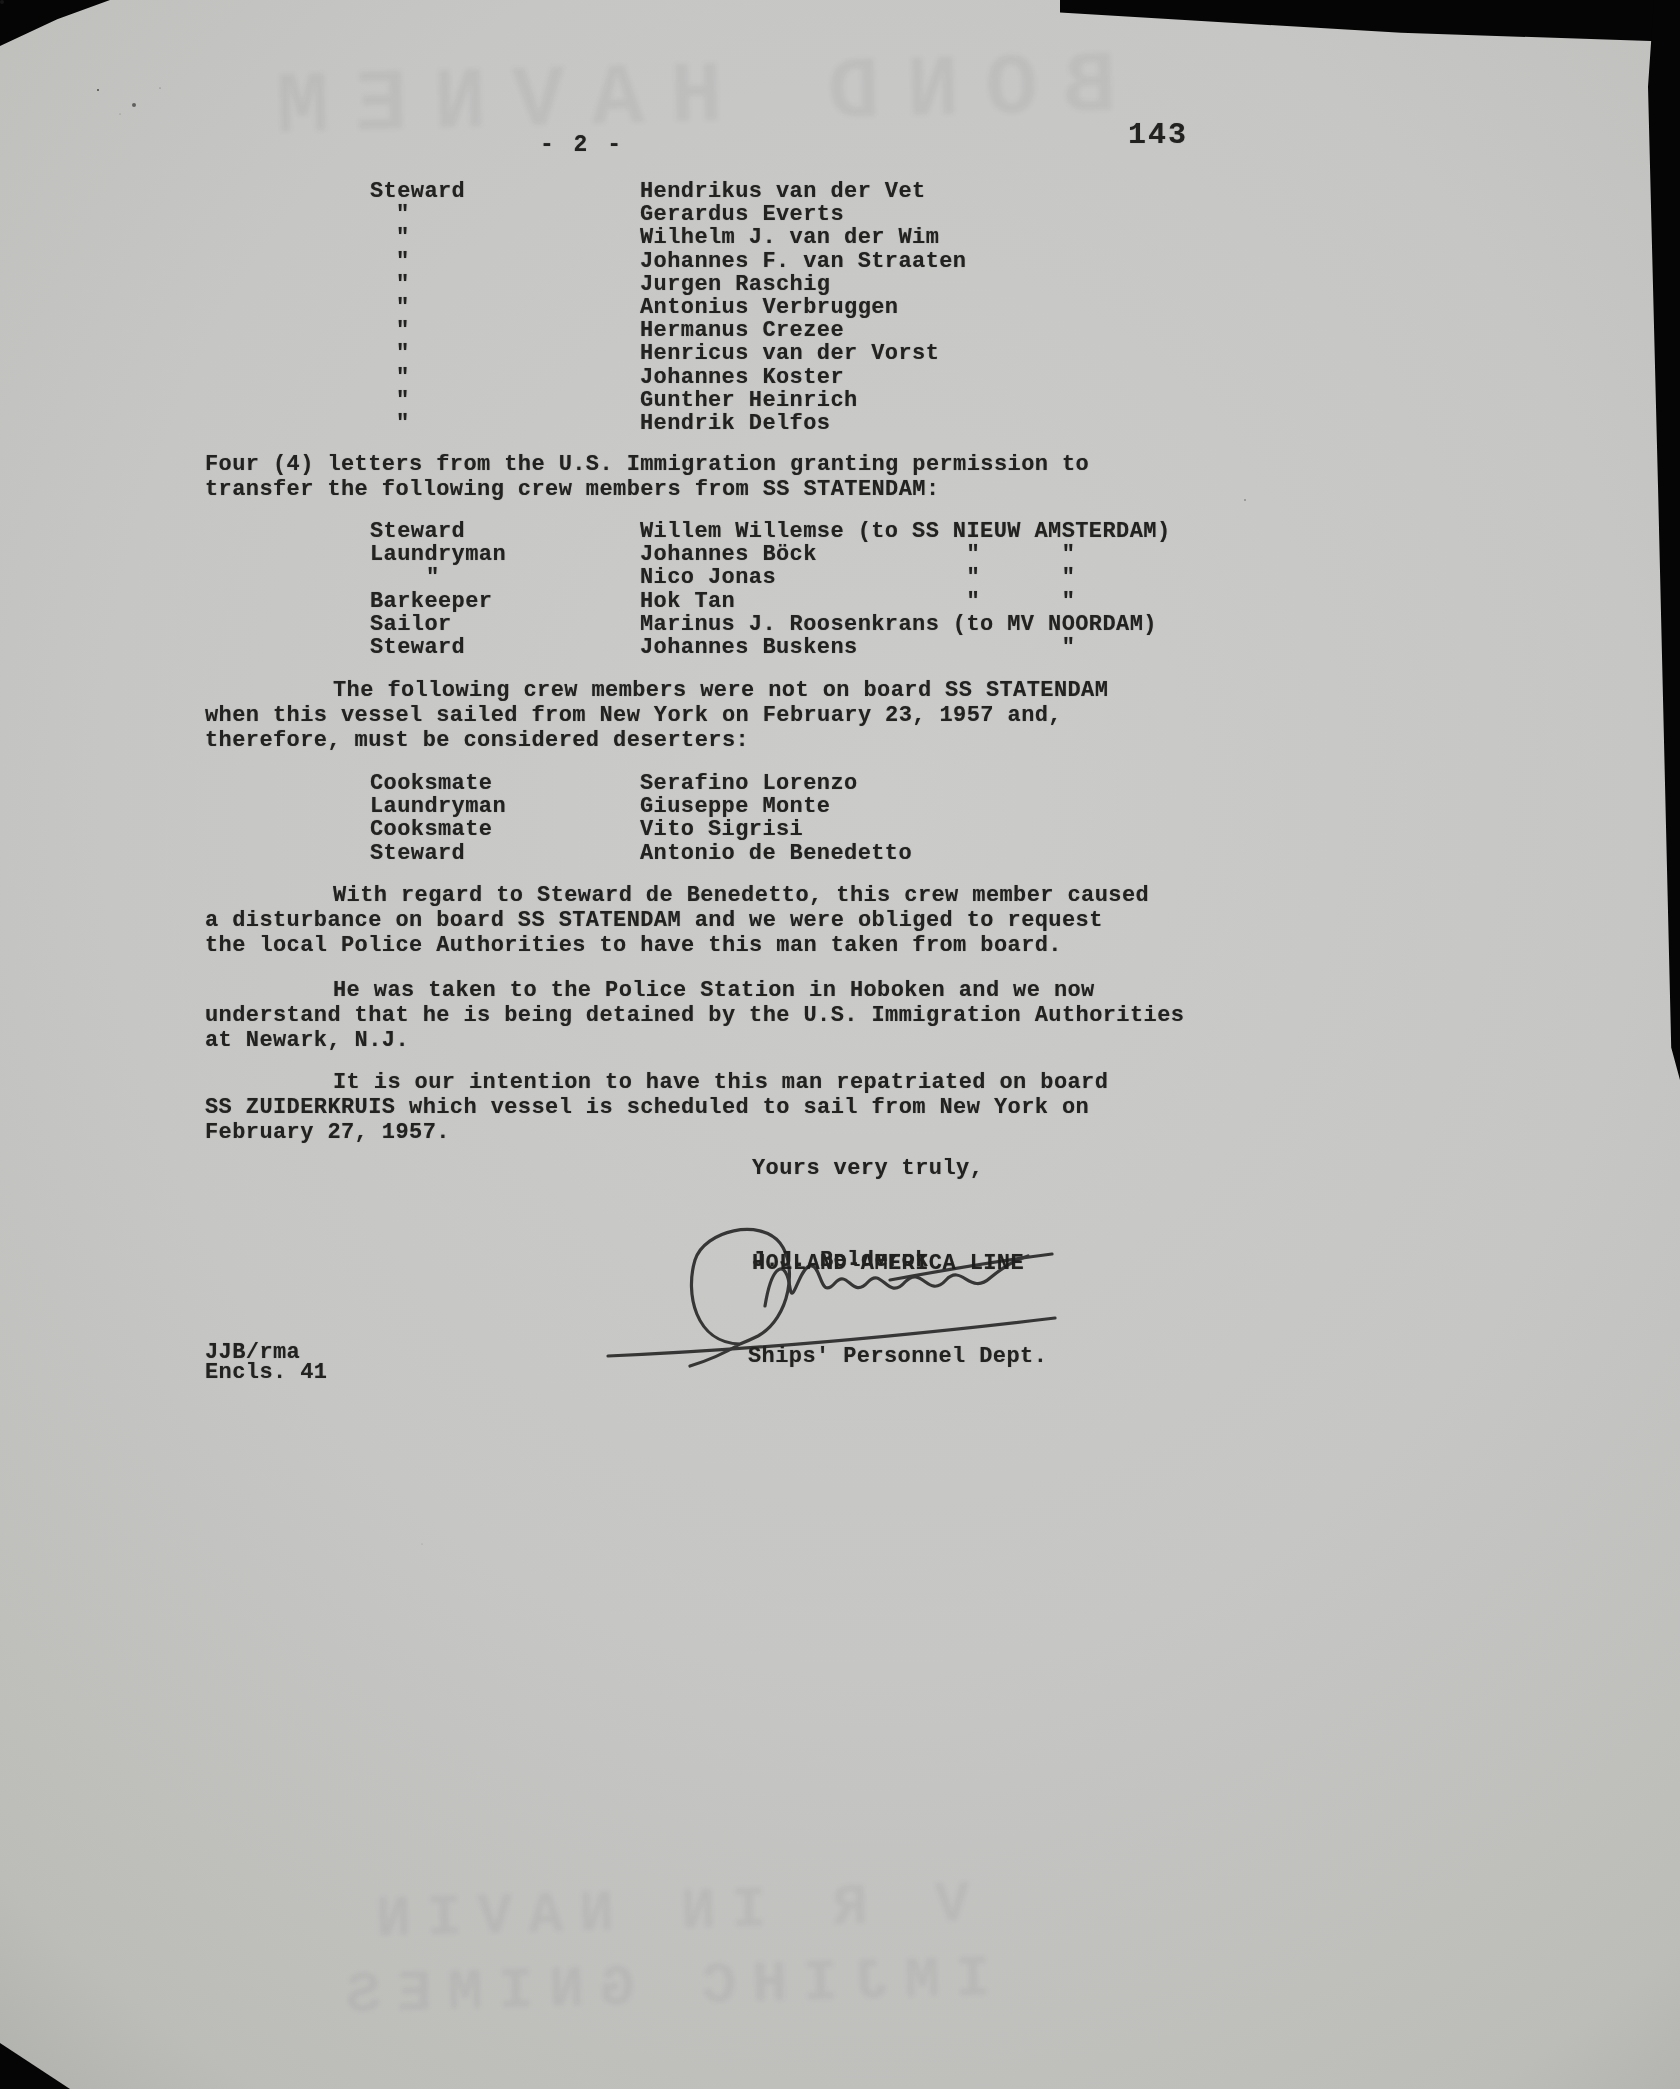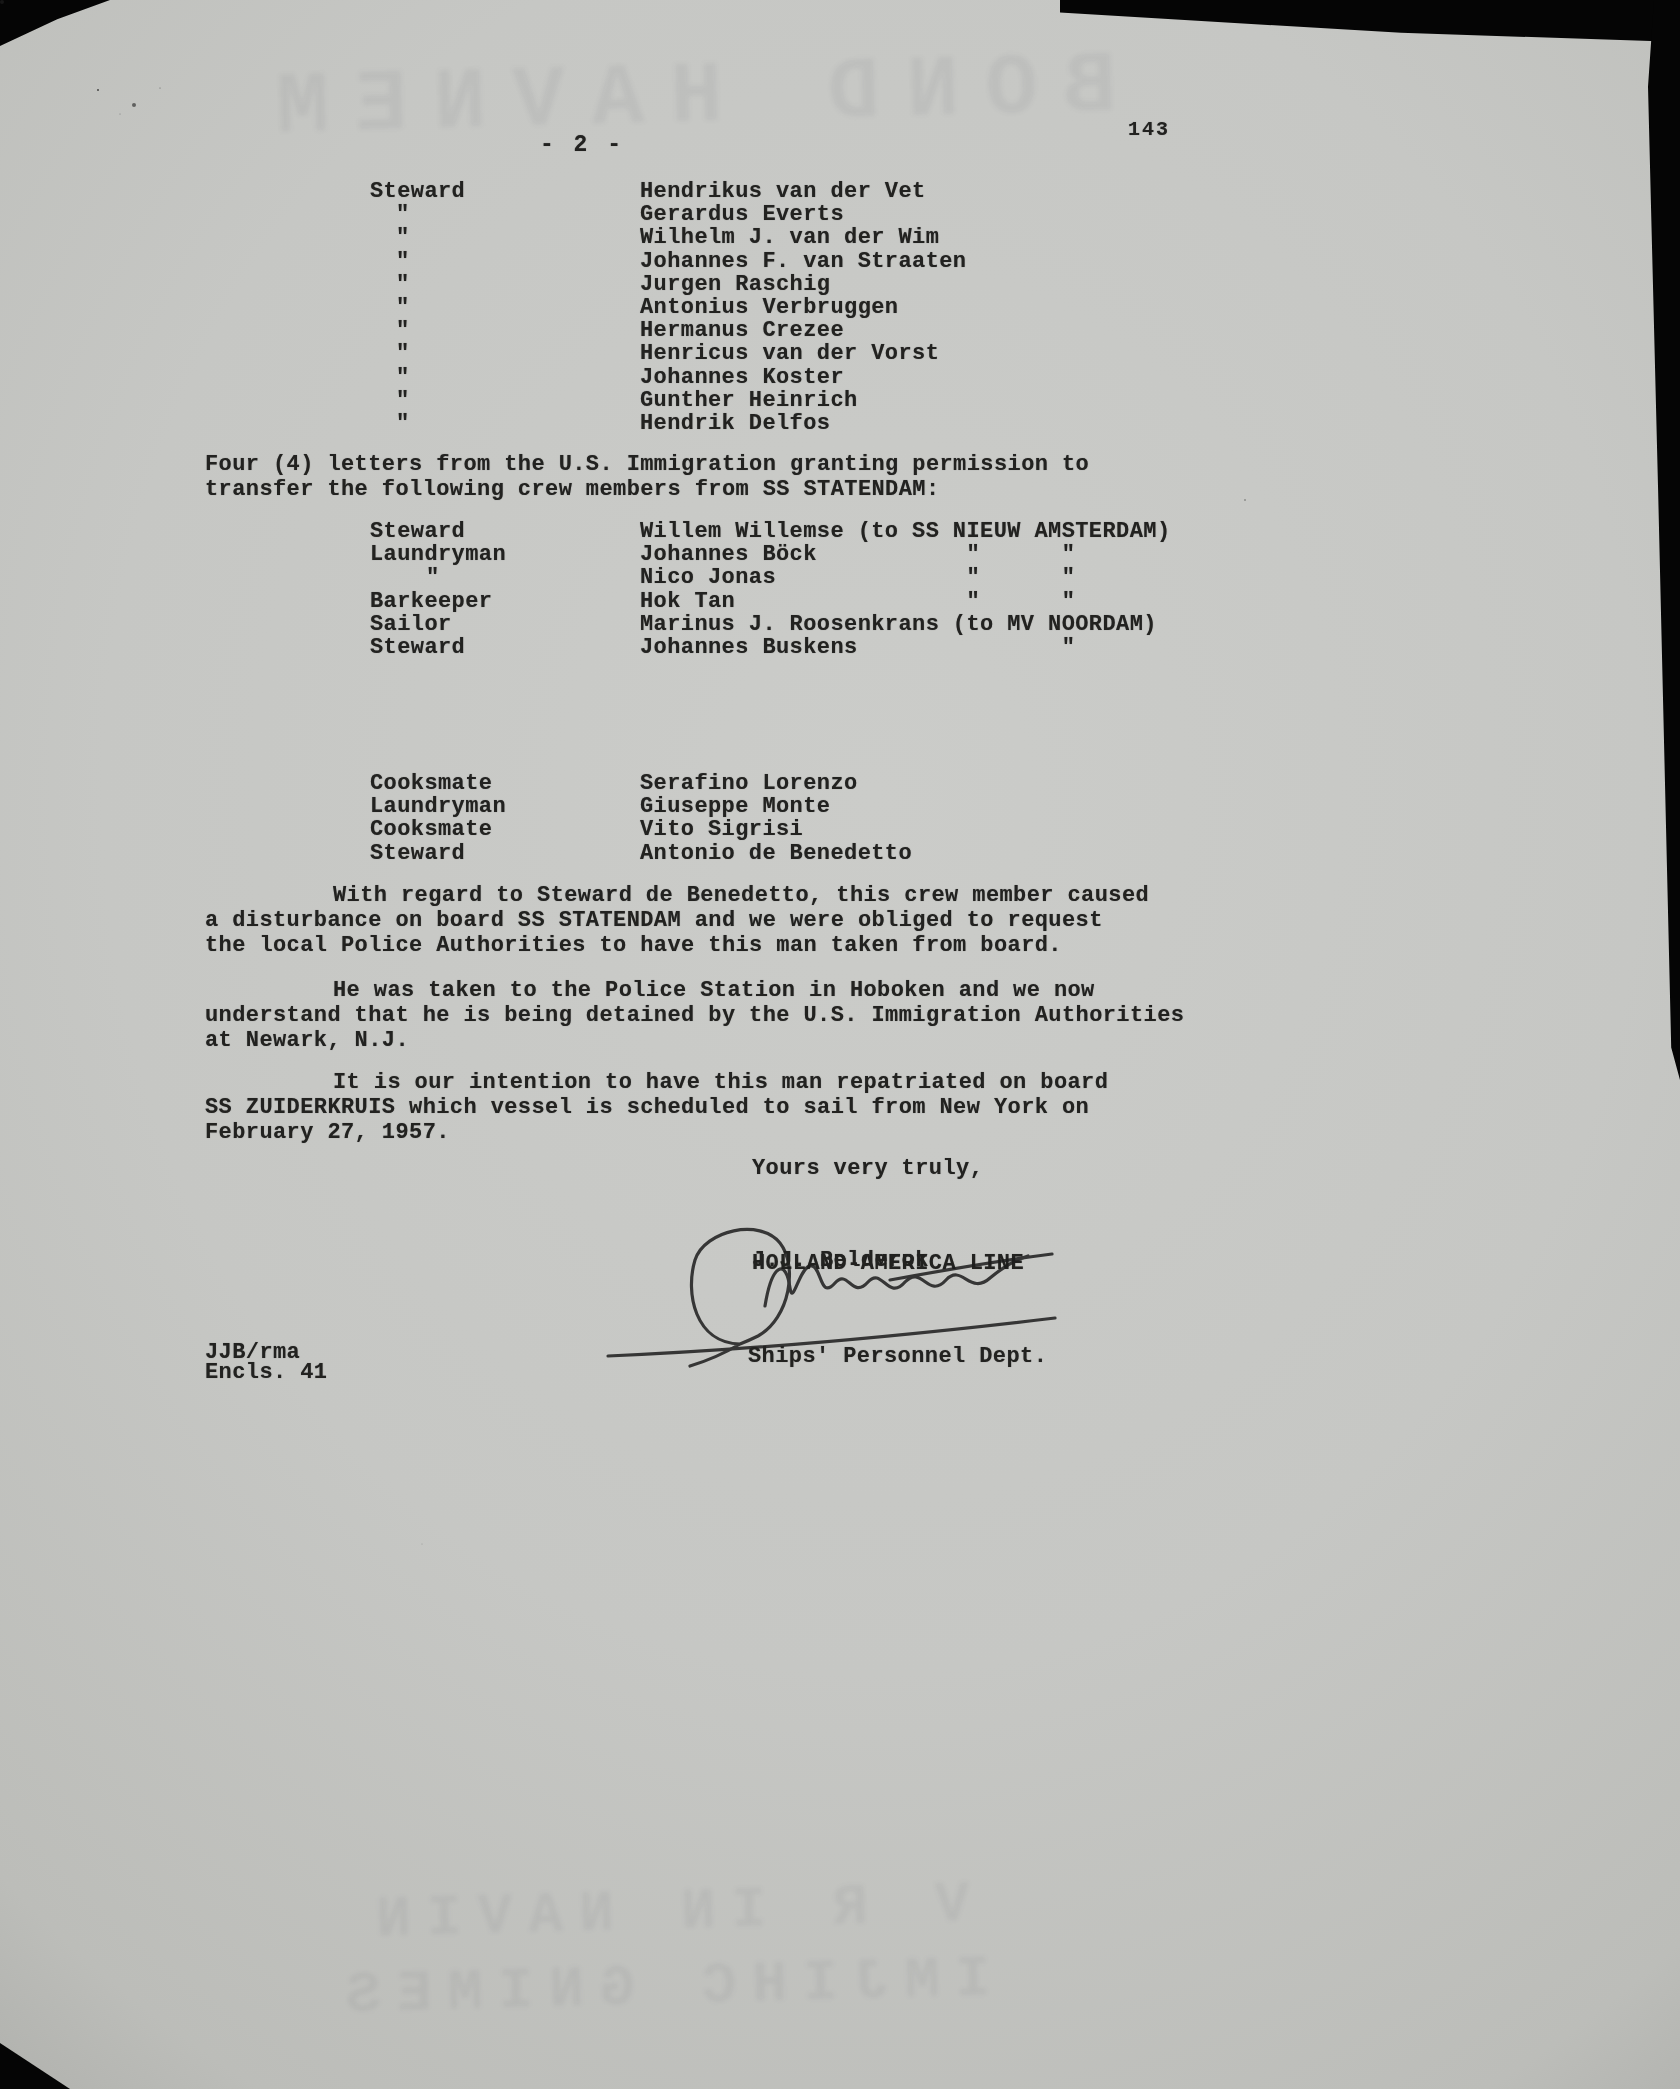--- a/index.html
+++ b/index.html
@@ -13,21 +13,21 @@
   }
   .txt { position:absolute; font-size:22px; letter-spacing:.4px;
          text-shadow:0 0 1px rgba(25,25,25,.4); }
   .para { line-height:25px; white-space:pre-line; width:1060px; }
   .indent { text-indent:128px; }
   .list .row { line-height:23.2px; white-space:pre; }
   .role { display:inline-block; width:270px; white-space:pre; vertical-align:top; }
   .role.d1 { padding-left:26px; }
   .role.d2 { padding-left:56px; }
   .name { white-space:pre; }
-  .pagenum { font-size:20px; letter-spacing:2px; }
+  .pagenum { font-size:30px; letter-spacing:2px; }
   .pagedash { font-size:23px; letter-spacing:3px; }
   .ghost { position:absolute; font-weight:700; color:rgba(35,35,55,.055);
            filter:blur(2px); transform:scaleX(-1) rotate(1.5deg); white-space:nowrap; }
   .edge { position:absolute; background:#050505; }
   .sig-svg { position:absolute; left:590px; top:1208px; }
   .specks { position:absolute; left:0; top:0; width:4px; height:4px; border-radius:50%;
             background:rgba(30,30,30,.7);
             box-shadow: 96px 88px 0 -1px rgba(30,30,30,.75),
                         132px 103px 0 0 rgba(30,30,30,.6),
                         158px 86px 0 -1.5px rgba(30,30,30,.7),
@@ -76,20 +76,23 @@
 
   <div class="txt list" style="left:370px; top:520px;">
     <div class="row"><span class="role">Steward</span><span class="name">Willem Willemse (to SS NIEUW AMSTERDAM)</span></div>
     <div class="row"><span class="role">Laundryman</span><span class="name">Johannes Böck           "      "</span></div>
     <div class="row"><span class="role d2">"</span><span class="name">Nico Jonas              "      "</span></div>
     <div class="row"><span class="role">Barkeeper</span><span class="name">Hok Tan                 "      "</span></div>
     <div class="row"><span class="role">Sailor</span><span class="name">Marinus J. Roosenkrans (to MV NOORDAM)</span></div>
     <div class="row"><span class="role">Steward</span><span class="name">Johannes Buskens               "</span></div>
   </div>
 
+  <div class="txt para indent" style="left:205px; top:678px;">The following crew members were not on board SS STATENDAM
+when this vessel sailed from New York on February 23, 1957 and,
+therefore, must be considered deserters:</div>
 
   <div class="txt list" style="left:370px; top:772px;">
     <div class="row"><span class="role">Cooksmate</span><span class="name">Serafino Lorenzo</span></div>
     <div class="row"><span class="role">Laundryman</span><span class="name">Giuseppe Monte</span></div>
     <div class="row"><span class="role">Cooksmate</span><span class="name">Vito Sigrisi</span></div>
     <div class="row"><span class="role">Steward</span><span class="name">Antonio de Benedetto</span></div>
   </div>
 
   <div class="txt para indent" style="left:205px; top:978px;">He was taken to the Police Station in Hoboken and we now
 understand that he is being detained by the U.S. Immigration Authorities

